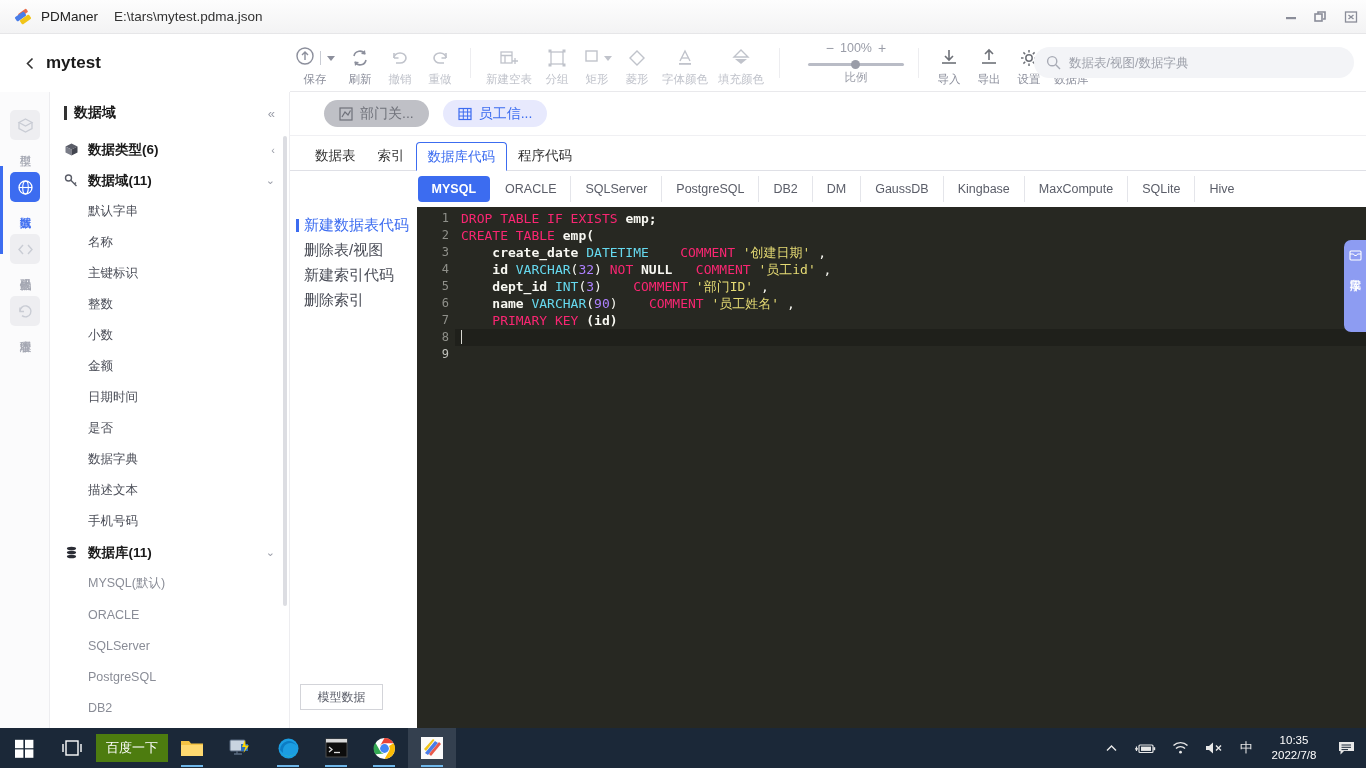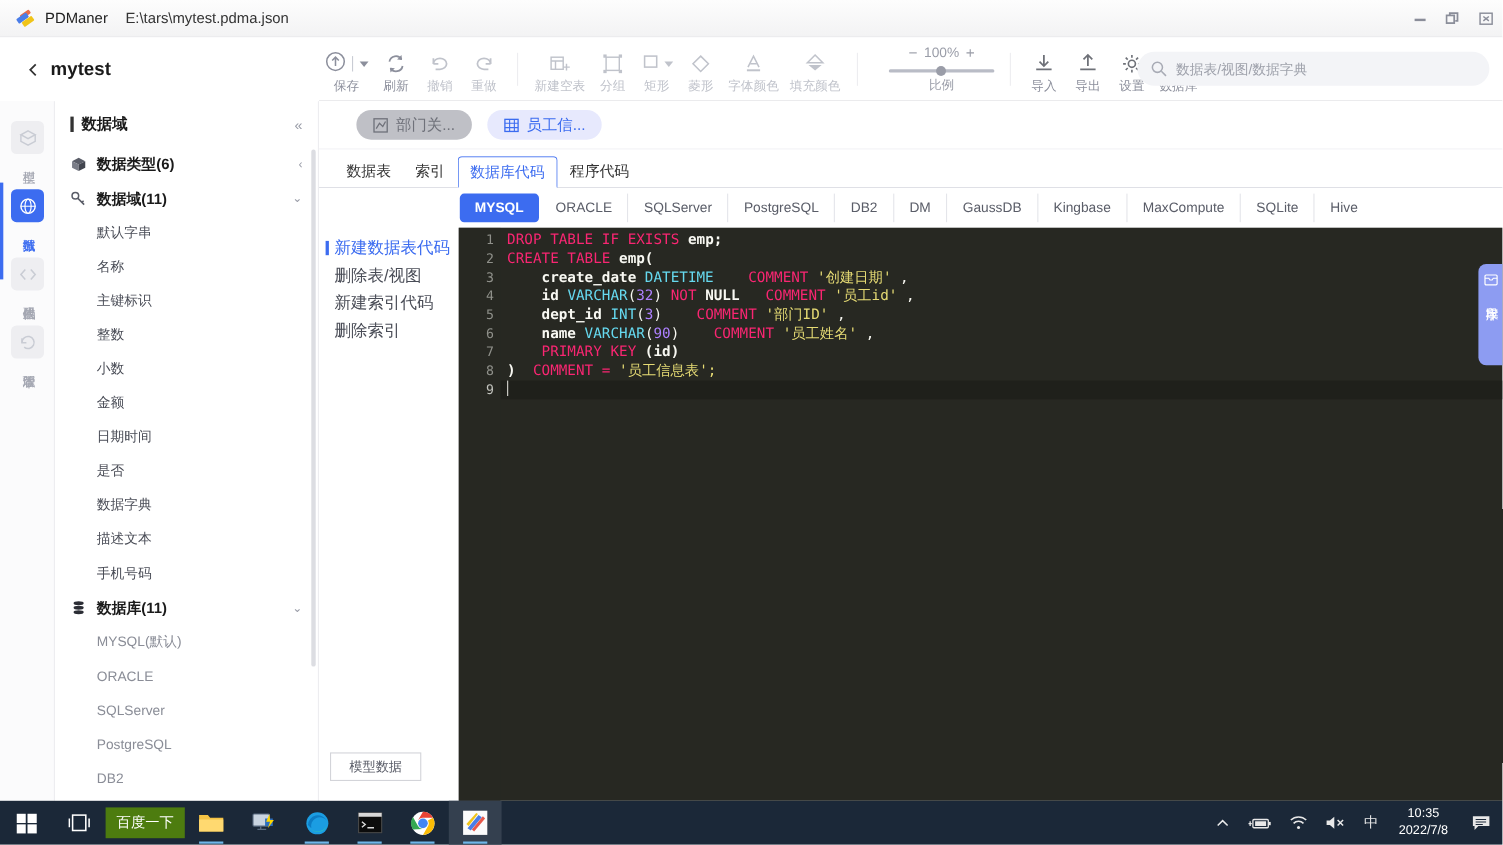--- a/index.html
+++ b/index.html
@@ -671,21 +671,20 @@
         </div>
 
         <div class="codearea" id="codearea">
             <div class="cline"><span class="kw">DROP TABLE IF EXISTS </span><span class="idn">emp;</span></div>
             <div class="cline"><span class="kw">CREATE TABLE </span><span class="idn">emp(</span></div>
             <div class="cline"><span class="idn">    create_date </span><span class="typ">DATETIME</span><span class="pln">    </span><span class="cmt">COMMENT </span><span class="str">'创建日期'</span><span class="pln"> ,</span></div>
             <div class="cline"><span class="idn">    id </span><span class="typ">VARCHAR</span><span class="pln">(</span><span class="num">32</span><span class="pln">) </span><span class="kw">NOT </span><span class="idn">NULL</span><span class="pln">   </span><span class="cmt">COMMENT </span><span class="str">'员工id'</span><span class="pln"> ,</span></div>
             <div class="cline"><span class="idn">    dept_id </span><span class="typ">INT</span><span class="pln">(</span><span class="num">3</span><span class="pln">)    </span><span class="cmt">COMMENT </span><span class="str">'部门ID'</span><span class="pln"> ,</span></div>
             <div class="cline"><span class="idn">    name </span><span class="typ">VARCHAR</span><span class="pln">(</span><span class="num">90</span><span class="pln">)    </span><span class="cmt">COMMENT </span><span class="str">'员工姓名'</span><span class="pln"> ,</span></div>
             <div class="cline"><span class="kw">    PRIMARY KEY </span><span class="idn">(id)</span></div>
-            <div class="cline"><span class="idn">)  </span><span class="cmt">COMMENT </span><span class="op">= </span><span class="str">'员工信息表';</span></div>
             <div class="cline active"><span class="caret-blink"></span></div>
           </div>
       </div>
     </div>
 
     <div class="fieldlib">
       <span>
         <svg width="13" height="13" viewBox="0 0 13 13">
           <rect x="1" y="2" width="11" height="9" rx="1" fill="none" stroke="#fff" stroke-width="1.1"></rect>
           <path d="M1 5 H4.5 L5.5 6.5 H7.5 L8.5 5 H12" fill="none" stroke="#fff" stroke-width="1"></path>

